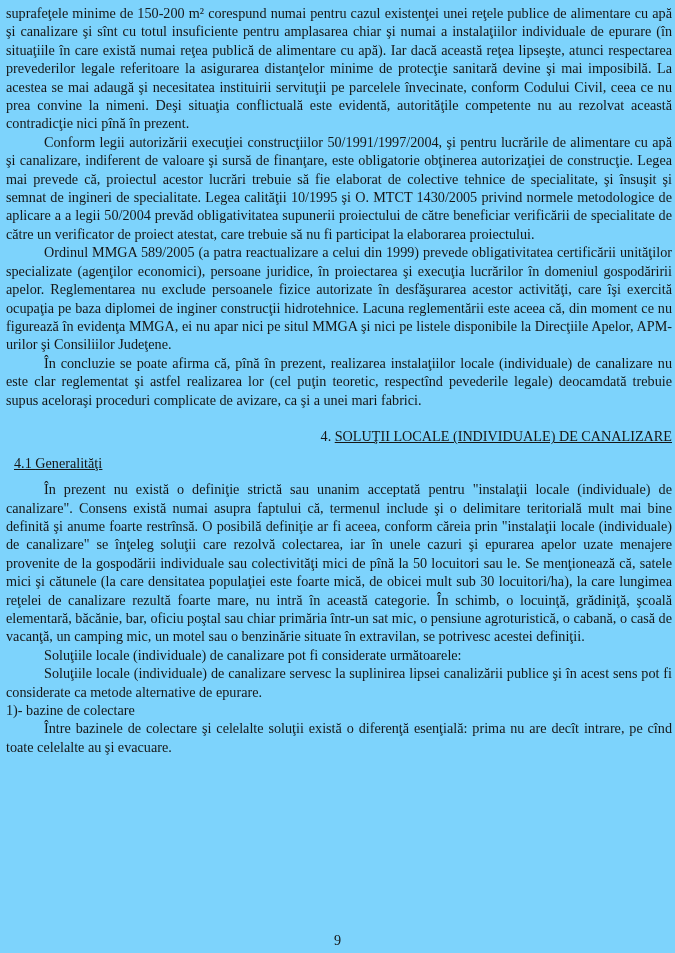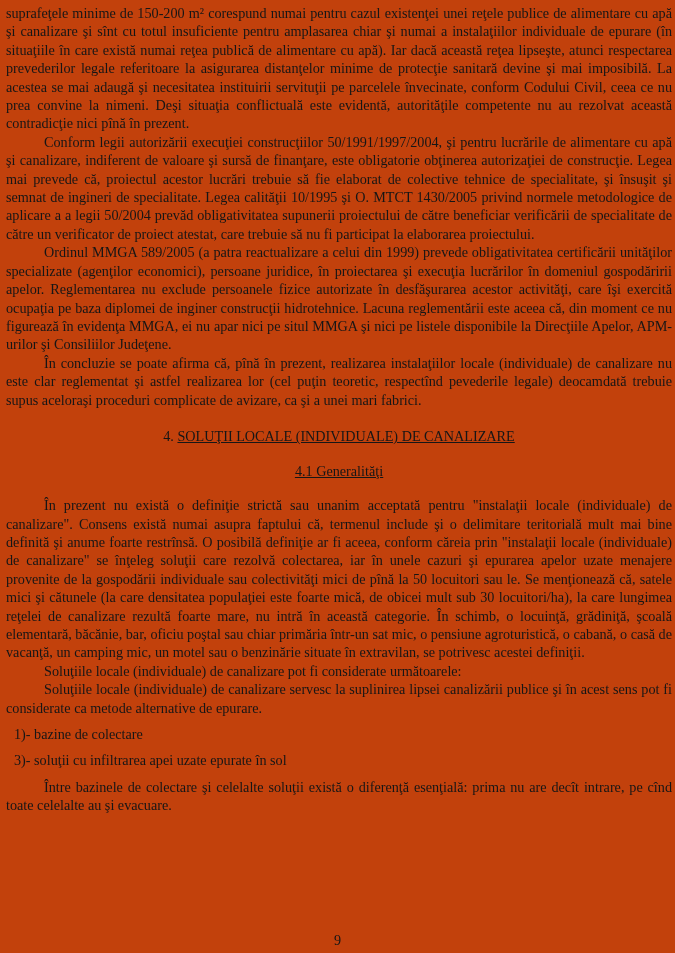--- a/index.html
+++ b/index.html
@@ -4,50 +4,50 @@
 <style>
   html, body {
     margin: 0;
     padding: 0;
     background: #ffffff;
   }
   .page {
     position: relative;
     width: 675px;
     height: 953px;
-    background: #c2410c;
+    background: #7dd3fc;
     box-sizing: border-box;
     padding: 4px 3px 0 6px;
     overflow: hidden;
     font-family: "Liberation Serif", "DejaVu Serif", serif;
     font-size: 14.2px;
     line-height: 18.4px;
     color: #161616;
   }
   .para {
     margin: 0;
     text-align: justify;
   }
   .para.indent {
     text-indent: 38px;
   }
   .heading {
     margin: 18.4px 0 0 0;
-    text-align: center;
+    text-align: right;
   }
   .subheading {
-    margin: 16px;
-    text-align: center;
+    margin: 8px;
+    text-align: left;
     text-decoration: underline;
   }
   .underlined {
     text-decoration: underline;
   }
   .list-line {
-    margin: 8px;
+    margin: 0;
     text-align: left;
   }
   .page-footer {
     position: absolute;
     left: 0;
     right: 0;
     top: 931px;
     text-align: center;
   }
 </style>
@@ -68,19 +68,18 @@
 
   <p class="subheading"><span>4.1 </span><span class="underlined">Generalităţi</span></p>
 
   <p class="para indent">În prezent nu există o definiţie strictă sau unanim acceptată pentru "instalaţii locale (individuale) de canalizare". Consens există numai asupra faptului că, termenul include şi o delimitare teritorială mult mai bine definită şi anume foarte restrînsă. O posibilă definiţie ar fi aceea, conform căreia prin "instalaţii locale (individuale) de canalizare" se înţeleg soluţii care rezolvă colectarea, iar în unele cazuri şi epurarea apelor uzate menajere provenite de la gospodării individuale sau colectivităţi mici de pînă la 50 locuitori sau le. Se menţionează că, satele mici şi cătunele (la care densitatea populaţiei este foarte mică, de obicei mult sub 30 locuitori/ha), la care lungimea reţelei de canalizare rezultă foarte mare, nu intră în această categorie. În schimb, o locuinţă, grădiniţă, şcoală elementară, băcănie, bar, oficiu poştal sau chiar primăria într-un sat mic, o pensiune agroturistică, o cabană, o casă de vacanţă, un camping mic, un motel sau o benzinărie situate în extravilan, se potrivesc acestei definiţii.</p>
 
   <p class="para indent">Soluţiile locale (individuale) de canalizare pot fi considerate următoarele:</p>
 
   <p class="para indent">Soluţiile locale (individuale) de canalizare servesc la suplinirea lipsei canalizării publice şi în acest sens pot fi considerate ca metode alternative de epurare.</p>
 
   <p class="list-line">1)- bazine de colectare</p>
-  <p class="list-line">3)- soluţii cu infiltrarea apei uzate epurate în sol</p>
 
   <p class="para indent">Între bazinele de colectare şi celelalte soluţii există o diferenţă esenţială: prima nu are decît intrare, pe cînd toate celelalte au şi evacuare.</p>
 
   <div class="page-footer">9</div>
 
 </div>
 
 </body></html>

